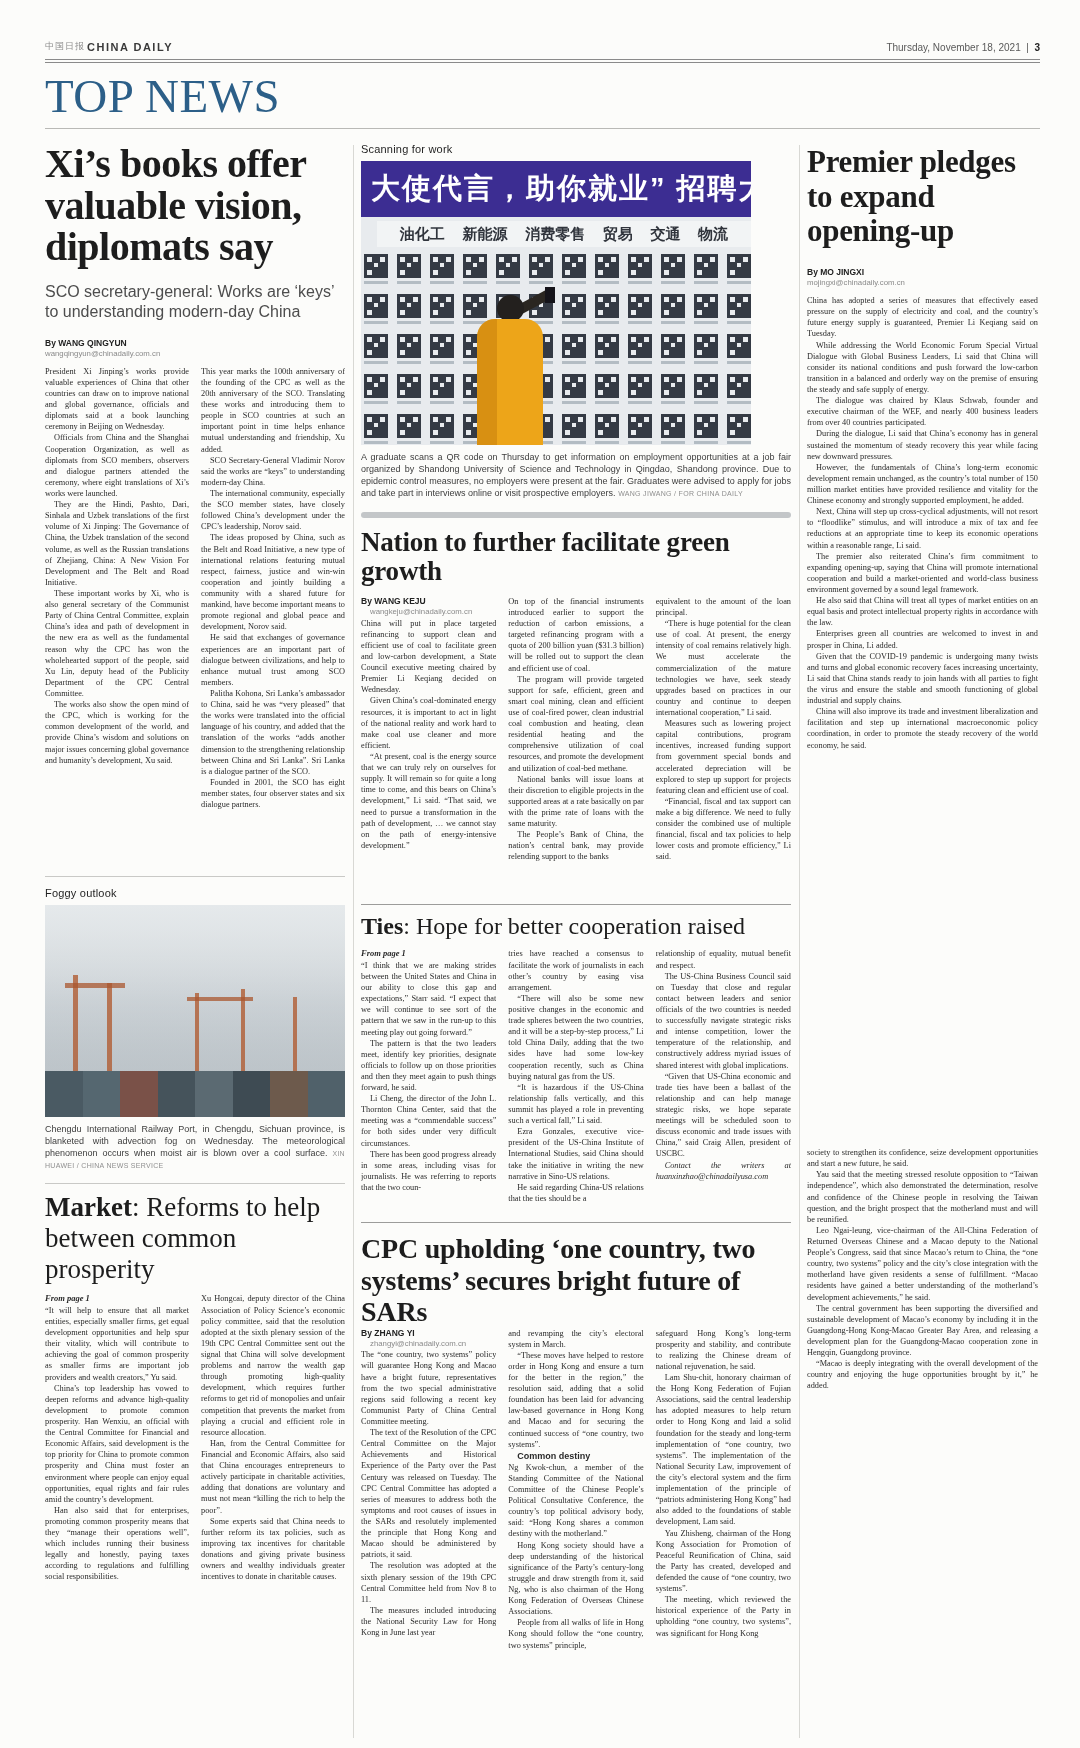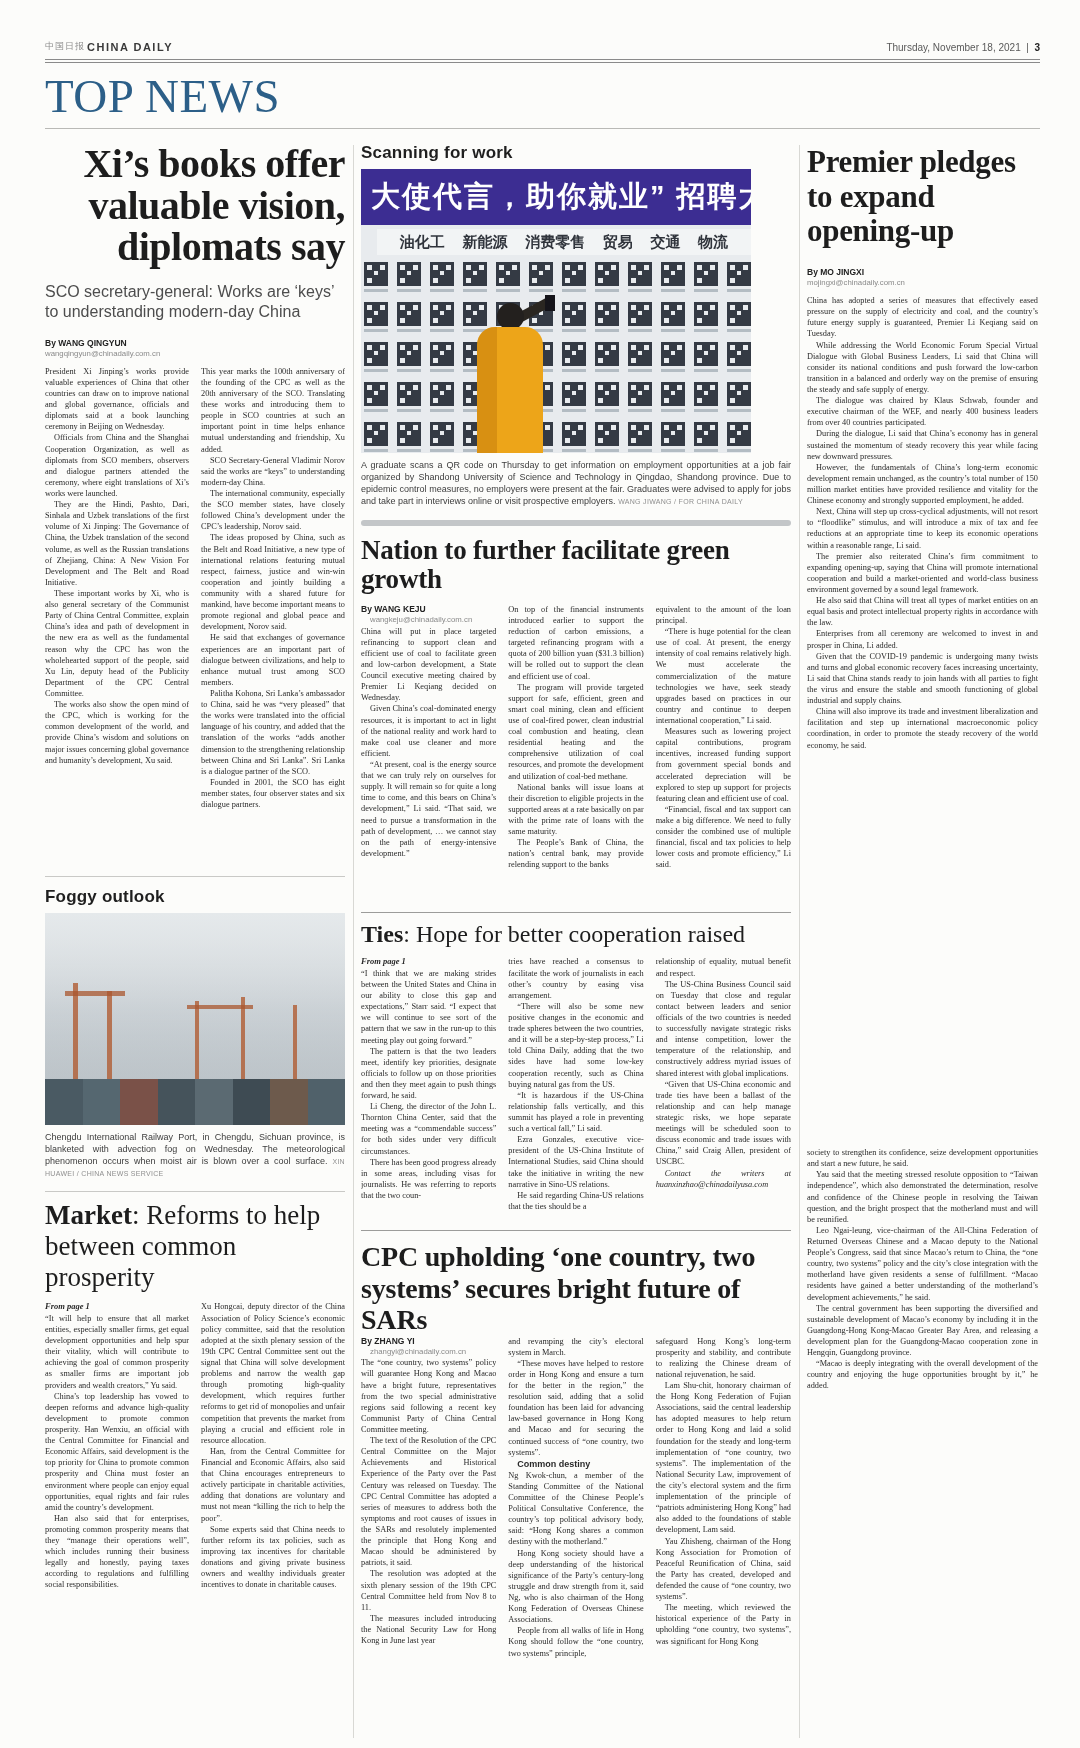--- a/index.html
+++ b/index.html
@@ -19,31 +19,31 @@
   .topnews{font-size:47px;font-weight:normal;color:#2c5f88;letter-spacing:.5px;
            margin:10px 0 8px;line-height:1;}
   .rule-thin{border-top:1px solid #b9b9b6;}
 
   
   .content{display:grid;grid-template-columns:300px 430px 231px;column-gap:16px;margin-top:12px;}
   .vline{position:absolute;top:145px;bottom:10px;width:1px;background:#d8d8d4;}
   .vline.v1{left:353px;} .vline.v2{left:799px;}
 
   
-  .h-xi{font-size:40px;font-weight:bold;line-height:1.04;letter-spacing:-.5px;margin:2px 0 14px;text-align:right;}
+  .h-xi{font-size:40px;font-weight:bold;line-height:1.04;letter-spacing:-.5px;margin:2px 0 14px;}
   .h-sub{font-family:"Liberation Sans",sans-serif;font-size:16px;color:#4d4d4d;
          line-height:1.25;margin-bottom:16px;}
   .h-premier{font-size:31px;font-weight:bold;line-height:1.12;letter-spacing:-.3px;margin:4px 0 18px;}
   .h-mid{font-size:27px;font-weight:bold;letter-spacing:-.2px;line-height:1.08;margin:10px 0 10px;}
   .h-kicker{font-size:24px;line-height:1.15;margin:8px 0 8px;}
   .h-kicker b{font-weight:bold;}
   .h-market{font-size:27px;line-height:1.15;margin:8px 0 8px;}
   .h-market b{font-weight:bold;}
   .h-cpc{font-size:28px;font-weight:bold;line-height:1.12;letter-spacing:-.2px;margin:10px 0 0;}
-  .slab{font-family:"Liberation Sans",sans-serif;font-weight:bold;font-size:17px;
+  .slab{font-family:"Liberation Sans",sans-serif;font-weight:normal;font-size:11px;
         color:#1f1f1f;margin:2px 0 6px;letter-spacing:.2px;}
 
   
   .by{font-family:"Liberation Sans",sans-serif;font-weight:bold;font-size:8.5px;color:#222;margin:16px 0 1px;}
   .email{font-family:"Liberation Sans",sans-serif;font-size:7.8px;color:#8a8a8a;margin:0 0 8px;}
   .bt{font-size:8.3px;line-height:1.34;text-align:justify;color:#2a2a2a;overflow:hidden;}
   .bt p{margin:0;text-indent:9px;}
   .bt p:first-child{text-indent:0;}
   .subcols{display:flex;gap:12px;}
   .subcol{flex:1;min-width:0;}
@@ -323,21 +323,21 @@
         <div class="email" data-interactable="false">mojingxi@chinadaily.com.cn</div>
         <div class="bt" style="height:838px;" data-interactable="false">
             <p data-interactable="false">China has adopted a series of measures that effectively eased pressure on the supply of electricity and coal, and the country’s future energy supply is guaranteed, Premier Li Keqiang said on Tuesday.</p>
             <p data-interactable="false">While addressing the World Economic Forum Special Virtual Dialogue with Global Business Leaders, Li said that China will consider its national conditions and push forward the low-carbon transition in a balanced and orderly way on the premise of ensuring the steady and safe supply of energy.</p>
             <p data-interactable="false">The dialogue was chaired by Klaus Schwab, founder and executive chairman of the WEF, and nearly 400 business leaders from over 40 countries participated.</p>
             <p data-interactable="false">During the dialogue, Li said that China’s economy has in general sustained the momentum of steady recovery this year while facing new downward pressures.</p>
             <p data-interactable="false">However, the fundamentals of China’s long-term economic development remain unchanged, as the country’s total number of 150 million market entities have provided resilience and vitality for the Chinese economy and strongly supported employment, he added.</p>
             <p data-interactable="false">Next, China will step up cross-cyclical adjustments, will not resort to “floodlike” stimulus, and will introduce a mix of tax and fee reductions at an appropriate time to keep its economic operations within a reasonable range, Li said.</p>
             <p data-interactable="false">The premier also reiterated China’s firm commitment to expanding opening-up, saying that China will promote international cooperation and build a market-oriented and world-class business environment governed by a sound legal framework.</p>
             <p data-interactable="false">He also said that China will treat all types of market entities on an equal basis and protect intellectual property rights in accordance with the law.</p>
-            <p data-interactable="false">Enterprises from all ceremony are welcomed to invest in and prosper in China, Li added.</p>
+            <p data-interactable="false">Enterprises green all countries are welcomed to invest in and prosper in China, Li added.</p>
             <p data-interactable="false">Given that the COVID-19 pandemic is undergoing many twists and turns and global economic recovery faces increasing uncertainty, Li said that China stands ready to join hands with all parties to fight the virus and ensure the stable and smooth functioning of global industrial and supply chains.</p>
             <p data-interactable="false">China will also improve its trade and investment liberalization and facilitation and step up international macroeconomic policy coordination, in order to promote the steady recovery of the world economy, he said.</p>
           </div>
         <div class="bt" style="height:480px;margin-top:14px;" data-interactable="false">
             <p data-interactable="false">society to strengthen its confidence, seize development opportunities and start a new future, he said.</p>
             <p data-interactable="false">Yau said that the meeting stressed resolute opposition to “Taiwan independence”, which also demonstrated the determination, resolve and confidence of the Chinese people in resolving the Taiwan question, and the bright prospect that the motherland must and will be reunified.</p>
             <p data-interactable="false">Leo Ngai-leung, vice-chairman of the All-China Federation of Returned Overseas Chinese and a Macao deputy to the National People’s Congress, said that since Macao’s return to China, the “one country, two systems” policy and the city’s close integration with the motherland have given residents a sense of fulfillment. “Macao residents have gained a better understanding of the motherland’s development achievements,” he said.</p>
             <p data-interactable="false">The central government has been supporting the diversified and sustainable development of Macao’s economy by including it in the Guangdong-Hong Kong-Macao Greater Bay Area, and releasing a development plan for the Guangdong-Macao cooperation zone in Hengqin, Guangdong province.</p>
             <p data-interactable="false">“Macao is deeply integrating with the overall development of the country and enjoying the huge opportunities brought by it,” he added.</p>
           </div>

